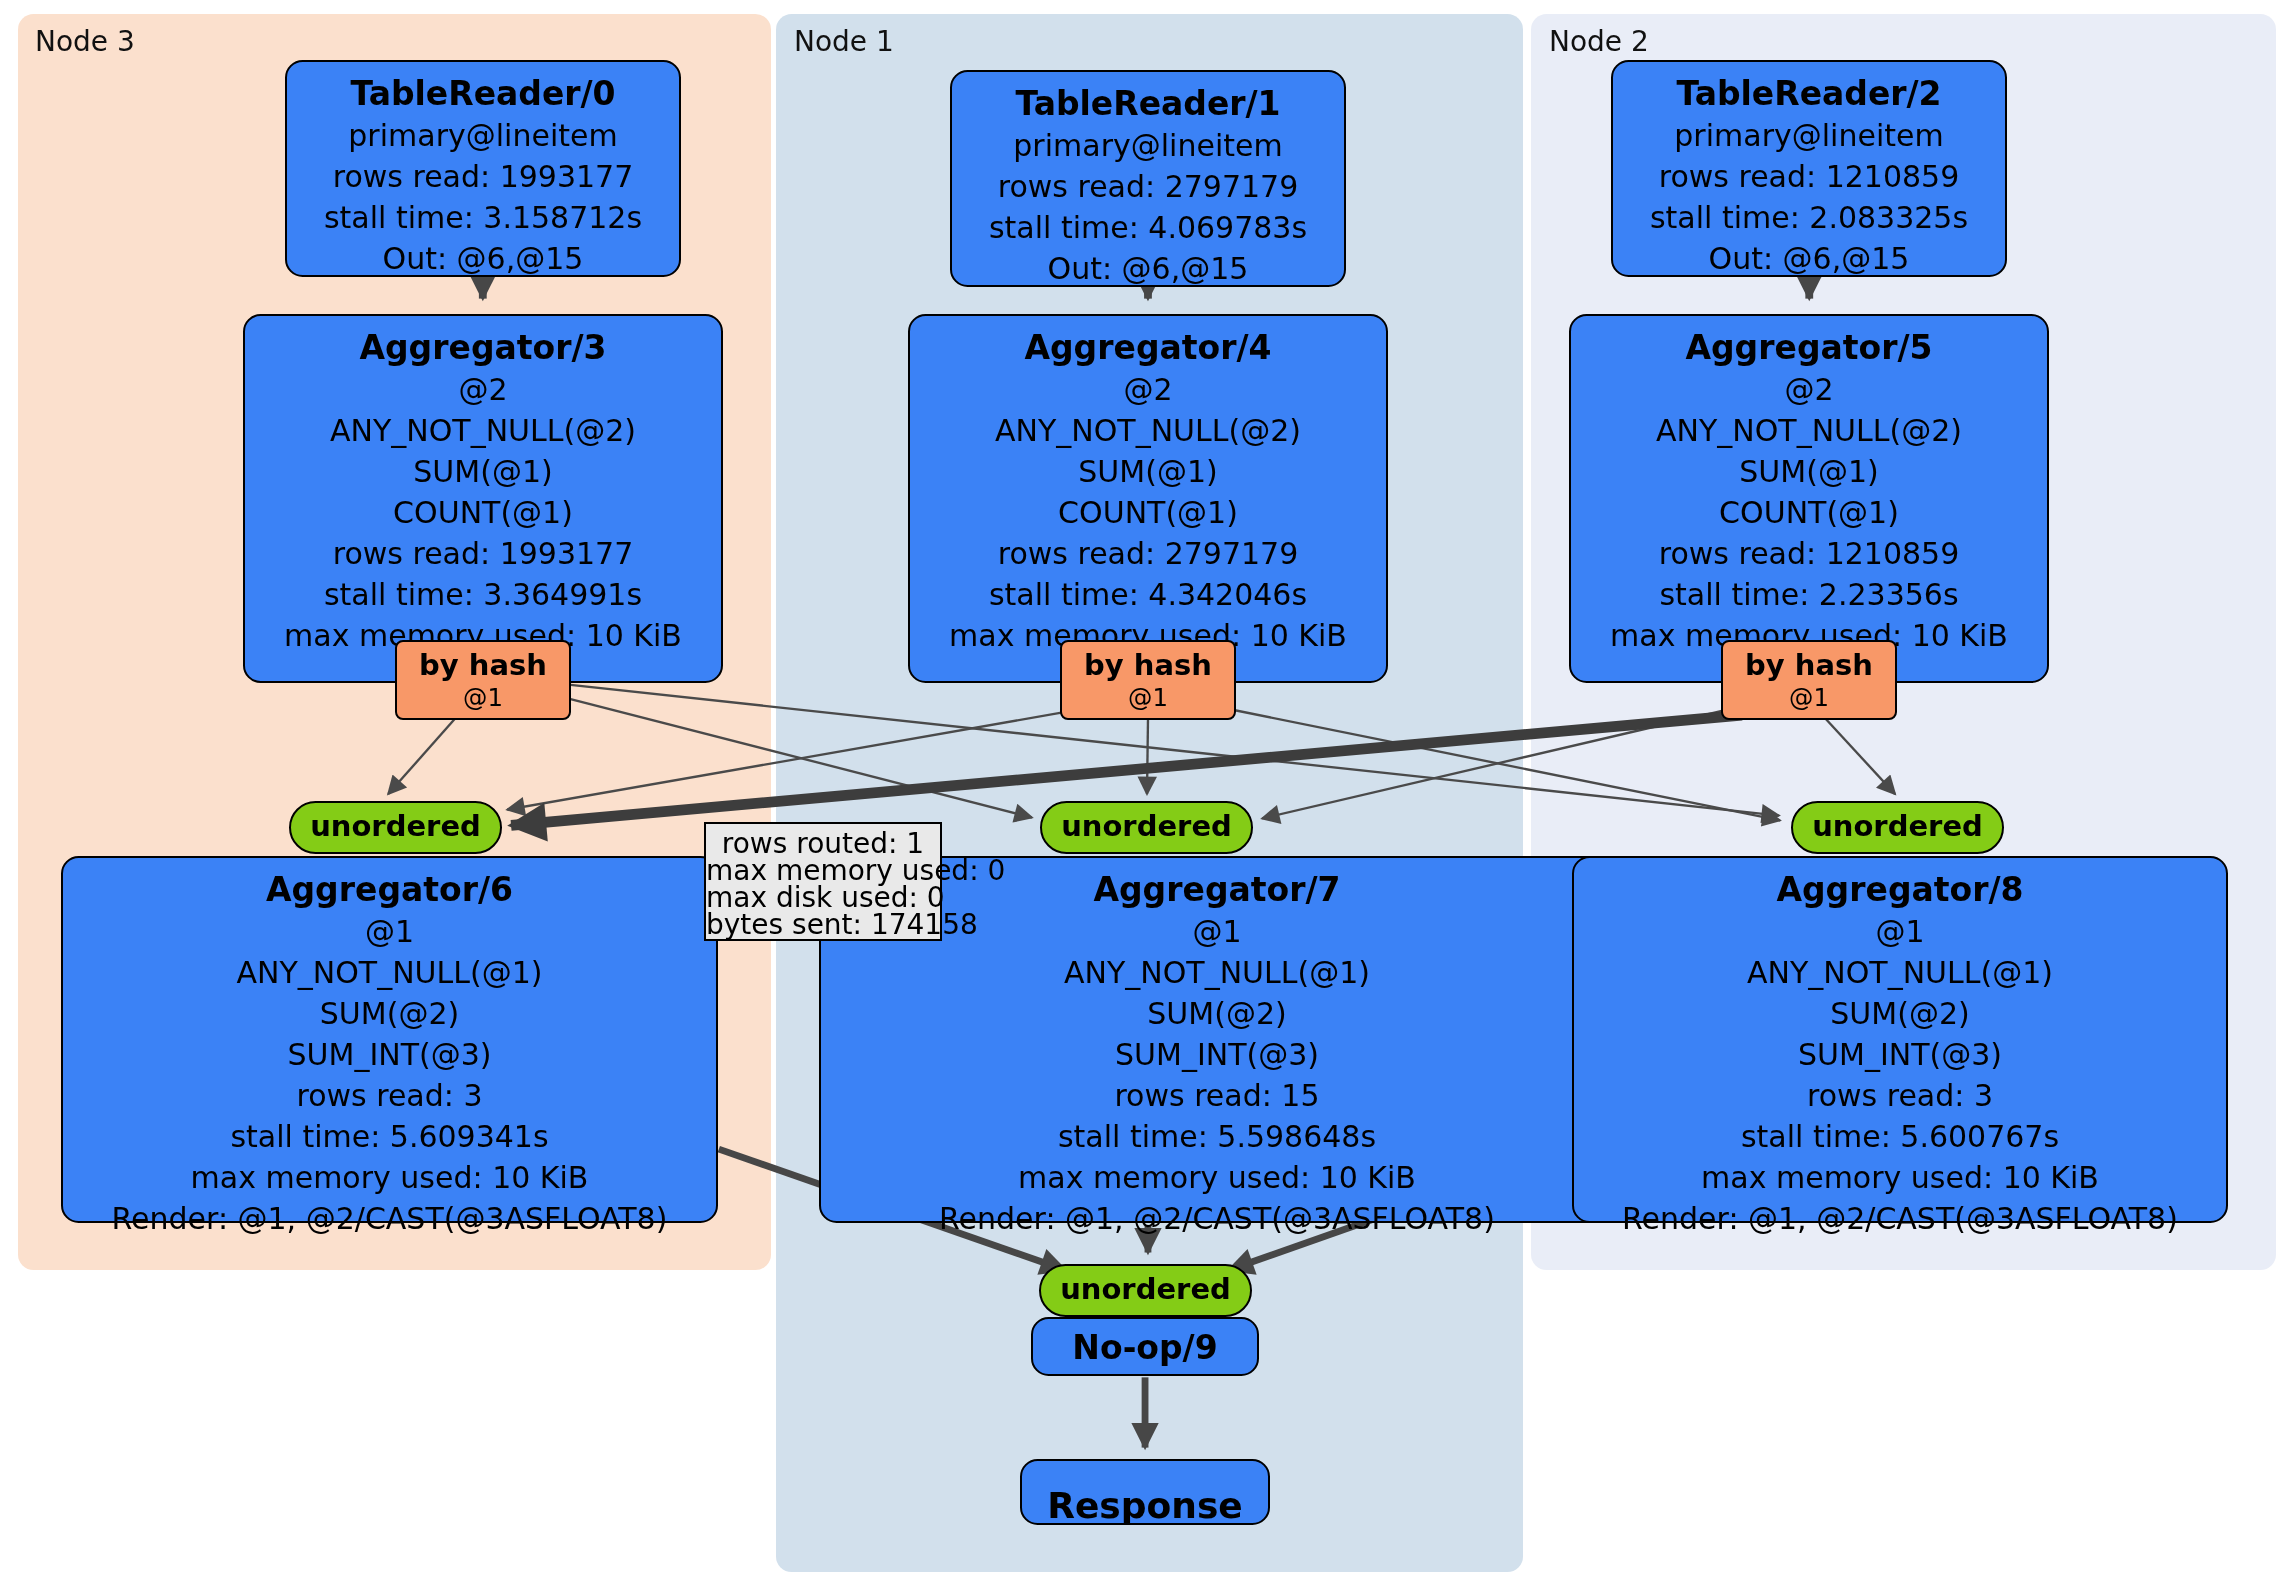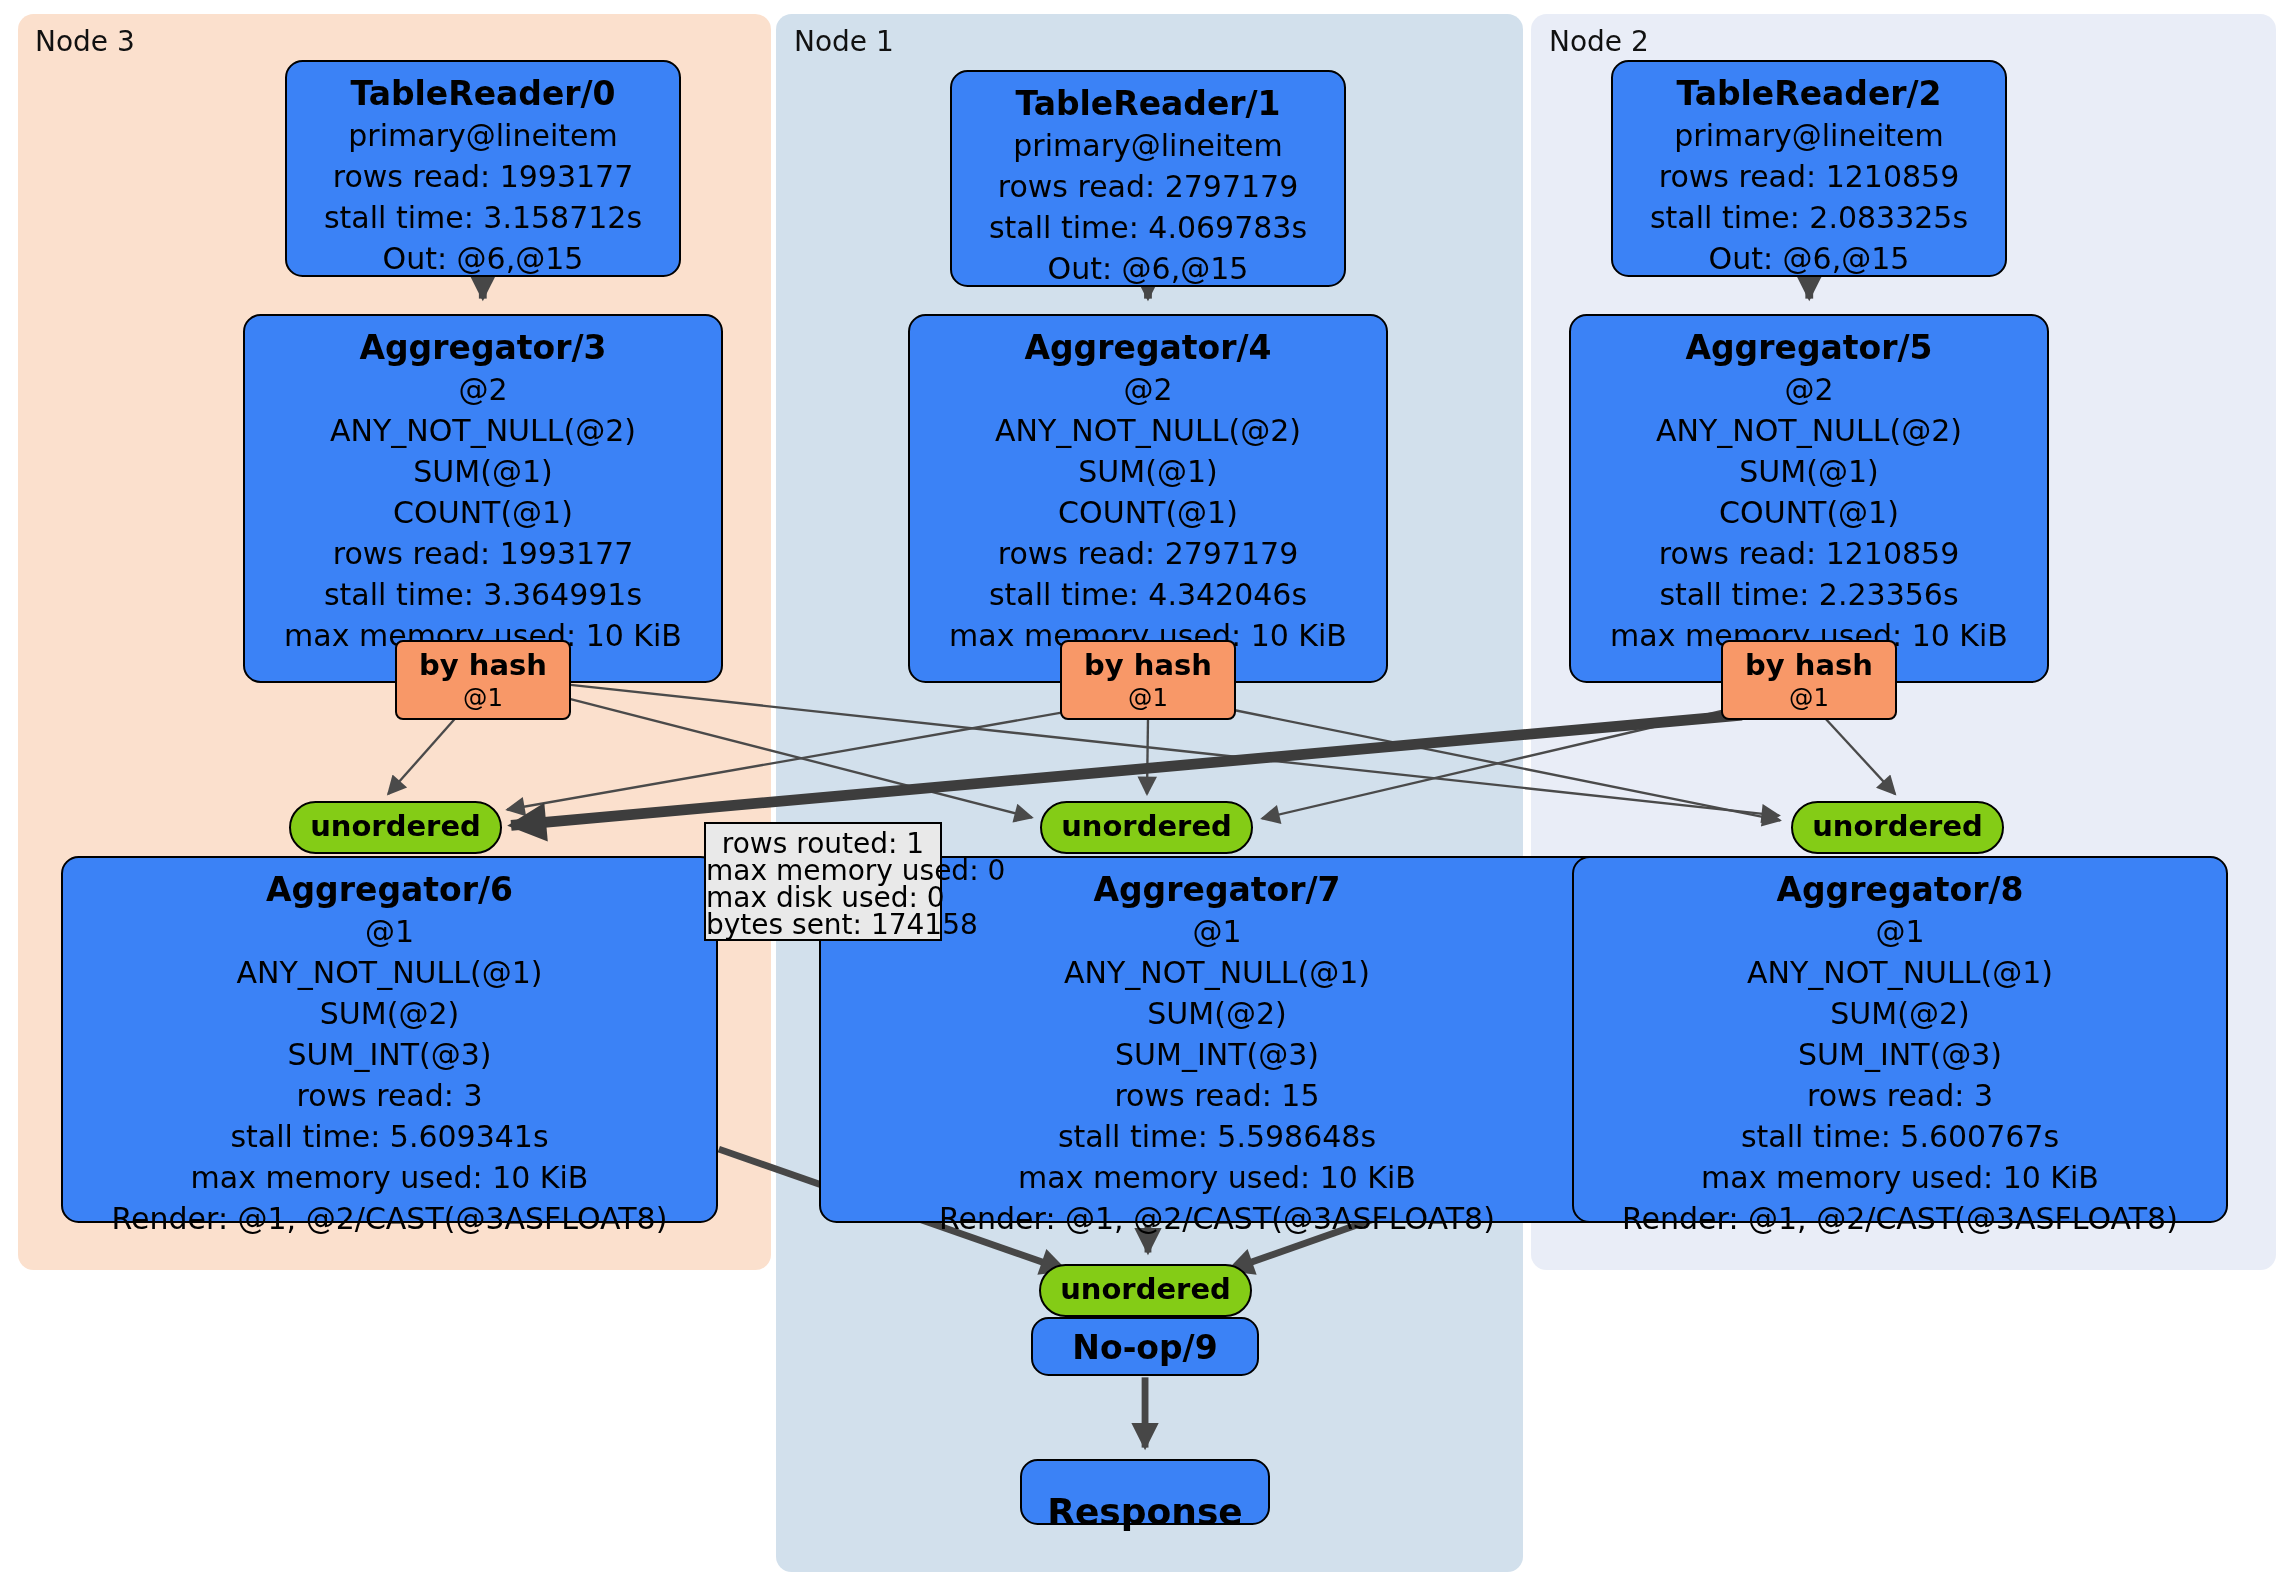--- a/index.html
+++ b/index.html
@@ -192,18 +192,18 @@
     <div class="tline">rows routed: 1</div>
     <div class="tline">max memory used: 0</div>
     <div class="tline">max disk used: 0</div>
     <div class="tline">bytes sent: 174158</div>
   </div>
 
   <div class="stream" style="left:1039px;top:1264px;width:213px;z-index:4;">unordered</div>
   <div class="nodebox" style="left:1031px;top:1317px;width:228px;height:59px;padding-top:3.9px;">
     <div class="title" style="line-height:49px;">No-op/9</div>
   </div>
-  <div class="nodebox" style="left:1020px;top:1459px;width:250px;height:66px;padding-top:22px;">
+  <div class="nodebox" style="left:1020px;top:1459px;width:250px;height:66px;padding-top:16px;">
     <div class="title" style="font-size:36px;line-height:57px;">Response</div>
   </div>
 
 </div>
 
 
 </body></html>

